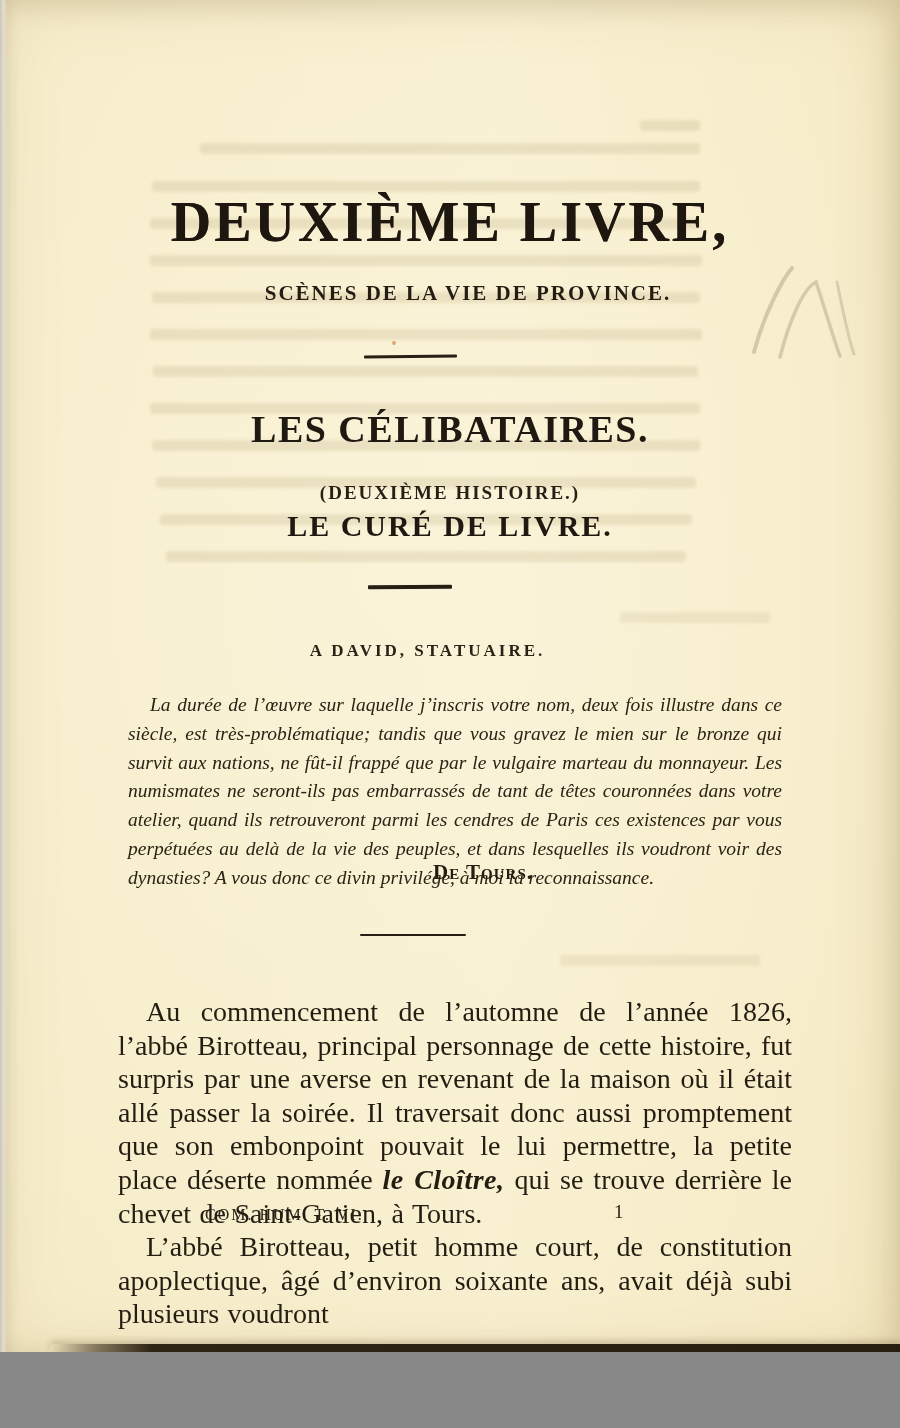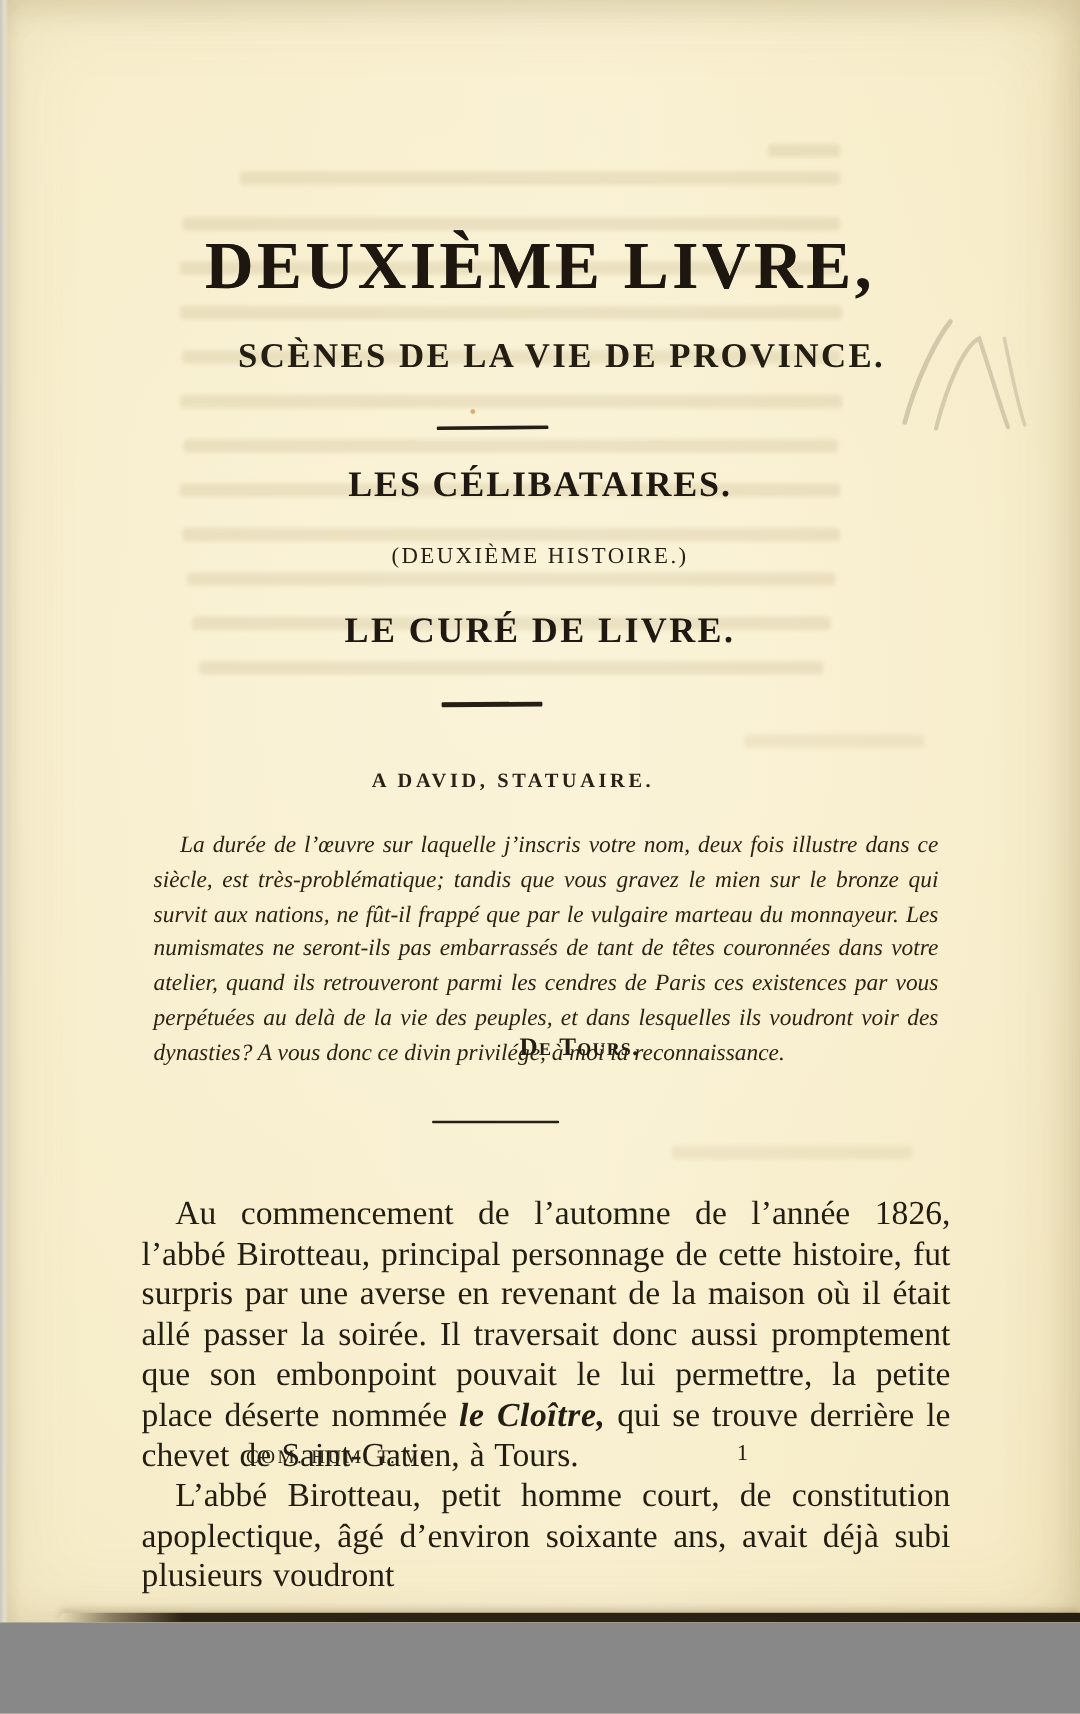--- a/index.html
+++ b/index.html
@@ -28,23 +28,23 @@
     box-shadow:0 -3px 6px rgba(100,80,45,0.25);}
   
   .ghost{position:absolute;height:11px;background:#a08c5d;opacity:.16;filter:blur(1.8px);border-radius:3px;}
   .pencil{position:absolute;opacity:.55;filter:blur(.4px);}
   .speck{position:absolute;width:4px;height:4px;border-radius:50%;background:rgba(201,110,35,.55);}
 
   
   .center{position:absolute;left:0;right:0;text-align:center;}
   .booktitle{top:190px;font-size:56px;font-weight:bold;letter-spacing:3px;color:#1d1710;
     text-shadow:0 0 .5px rgba(30,22,10,.7);}
-  .series{top:281px;font-size:29px;font-weight:bold;letter-spacing:2px;color:#241d12;padding-left:36px;}
-  .worktitle{top:387px;font-size:30px;font-weight:bold;letter-spacing:1.5px;color:#1f1911;}
-  .worksub{top:453px;font-size:19px;font-weight:normal;letter-spacing:2px;color:#261f13;}
+  .series{top:281px;font-size:21px;font-weight:bold;letter-spacing:2px;color:#241d12;padding-left:36px;}
+  .worktitle{top:407px;font-size:38px;font-weight:bold;letter-spacing:1.5px;color:#1f1911;}
+  .worksub{top:482px;font-size:19px;font-weight:bold;letter-spacing:2px;color:#261f13;}
   .storytitle{top:509px;font-size:30px;font-weight:bold;letter-spacing:2px;color:#1f1911;}
   .dedheading{top:641px;left:-45px;font-size:17px;font-weight:bold;letter-spacing:3px;color:#2a2215;}
   .rule{position:absolute;background:#261f13;border-radius:1px;}
   .rule1{top:355px;left:364px;width:93px;height:3px;transform:rotate(-.5deg);}
   .rule2{top:585px;left:368px;width:84px;height:4px;transform:rotate(-.4deg);}
   .rule3{top:934px;left:360px;width:106px;height:2px;}
   .dedication{position:absolute;top:691px;left:128px;width:654px;
     font-style:italic;font-size:19.5px;line-height:28.8px;text-align:justify;color:#2b2314;}
   .dedication p{margin:0;text-indent:22px;}
   .signature{position:absolute;top:860px;left:433px;font-weight:bold;font-size:21px;

